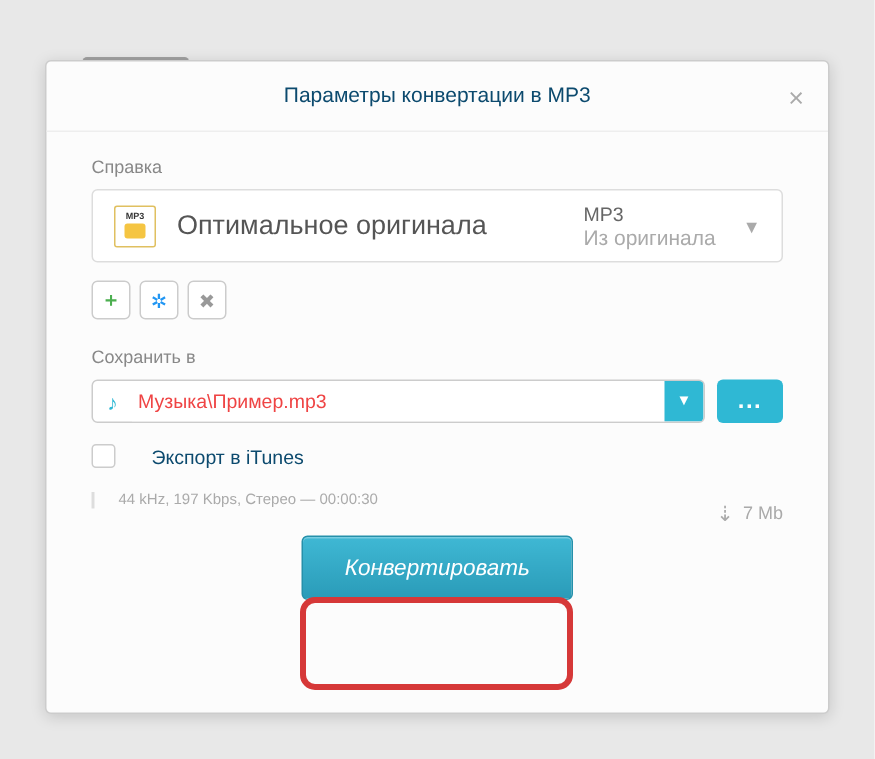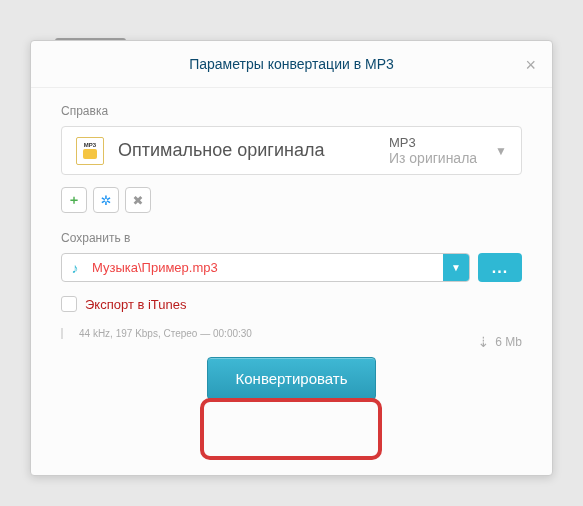--- a/index.html
+++ b/index.html
@@ -26,28 +26,28 @@
 .icon-btn.gear { color: #2196f3; }
 .icon-btn.del { color: #999; }
 .save-row { display:flex; gap:8px; align-items:stretch; margin-bottom:14px; }
 .save-input-wrap { flex:1; display:flex; border:1px solid #ccc; border-radius:4px; overflow:hidden; background:#fff; }
 .note-icon { width:26px; display:flex; align-items:center; justify-content:center; color:#2fb8d4; font-size:14px; }
 .save-input { flex:1; border:none; padding:6px 4px; font-size:13px; color:#ef4444; outline:none; }
 .dropdown-btn { width:26px; background:#2fb8d4; display:flex; align-items:center; justify-content:center; color:#fff; font-size:10px; cursor:pointer; }
 .browse-btn { width:44px; background:#2fb8d4; border-radius:4px; display:flex; align-items:center; justify-content:center; color:#fff; cursor:pointer; font-weight:bold; letter-spacing:1px; }
 .checkbox-row { display:flex; align-items:center; gap:8px; margin-bottom:16px; }
 .checkbox { width:16px; height:16px; border:1px solid #ccc; border-radius:3px; background:#fff; cursor:pointer; }
-.checkbox-label { font-size:13px; color:#b91c1c; }
+.checkbox-label { font-size:13px; color:#0c4a6e;margin-left:16px; }
 .params-section { border-left: 2px solid #ddd; padding-left:10px; margin-bottom:10px; position:relative; }
 .params-title { font-size:11px; color:#aaa; margin-bottom:4px; }
 .params-detail { font-size:10px; color:#aaa; padding-left:6px; }
 .size-info { position:absolute; right:0; top:6px; display:flex; align-items:center; gap:6px; color:#aaa; font-size:12px; }
 .size-icon { font-size:14px; }
 .convert-wrap { display:flex; justify-content:center; margin-top:18px; }
-.convert-btn { background: linear-gradient(#3fb8d4, #2a9bb8); border:1px solid #2590aa; color:#fff; font-size:15px; padding:12px 28px; border-radius:4px; cursor:pointer; box-shadow: inset 0 1px 0 rgba(255,255,255,0.3); }
+.convert-btn { background: linear-gradient(#3fb8d4, #2a9bb8); border:1px solid #2590aa; color:#fff; font-size:15px; padding:12px 28px; border-radius:4px; cursor:pointer; box-shadow: inset 0 1px 0 rgba(255,255,255,0.3); font-style: italic; }
 .highlight { position:absolute; border:4px solid #d63838; border-radius:10px; pointer-events:none; }
 </style>
 </head>
 <body>
 
 <div class="bg-tab">Справка</div>
 
 <div class="dialog">
   <div class="dialog-header">
     <span class="dialog-title">Параметры конвертации в MP3</span>
@@ -87,21 +87,21 @@
 
     <div class="checkbox-row">
       <div class="checkbox"></div>
       <span class="checkbox-label">Экспорт в iTunes</span>
     </div>
 
     <div class="params-section">
       <div class="params-detail">44 kHz, 197 Kbps, Стерео — 00:00:30</div>
       <div class="size-info">
         <span class="size-icon">⇣</span>
-        <span>6 Mb</span>
+        <span>7 Mb</span>
       </div>
     </div>
 
     <div class="convert-wrap">
       <button class="convert-btn">Конвертировать</button>
     </div>
 
   </div>
 </div>
 

